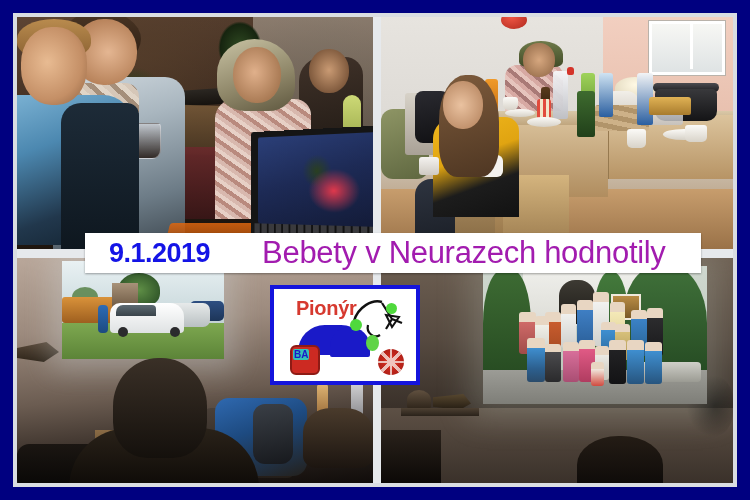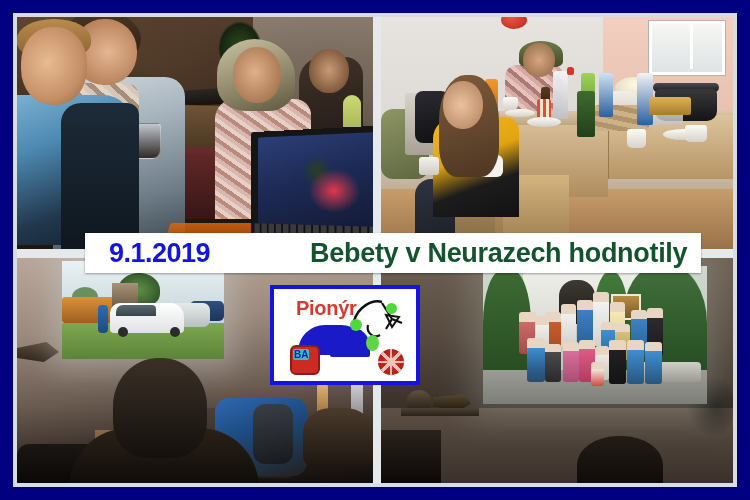--- a/index.html
+++ b/index.html
@@ -240,24 +240,24 @@
   .br-head-sil{position:absolute;left:196px;top:178px;width:86px;height:60px;border-radius:48% 48% 20% 20%;
     background:linear-gradient(180deg,#241c15,#090706);}
   .br-dark-l{position:absolute;left:0;top:172px;width:60px;height:54px;
     background:linear-gradient(180deg,#2a221b,#0b0806);}
   .br-shadow-r{position:absolute;right:0;top:118px;width:46px;height:60px;border-radius:40%;
     background:radial-gradient(ellipse at 60% 50%,rgba(0,0,0,.55),rgba(0,0,0,0) 72%);}
 
   
   #banner{position:absolute;left:85px;top:233px;width:616px;height:40px;
     background:#ffffff;box-shadow:0 1px 2px rgba(0,0,0,.35);
-    display:flex;align-items:center;z-index:40;gap:48px;}
+    display:flex;align-items:center;z-index:40;}
   #banner .date{color:#1414e6;font-weight:bold;font-size:27px;letter-spacing:-.5px;
     margin-left:24px;white-space:nowrap;}
-  #banner .title{color:#14532d;font-weight:bold;font-size:27px;letter-spacing:-.3px;
+  #banner .title{color:#a21caf;font-weight:normal;font-size:31px;letter-spacing:-.3px;
     margin-left:52px;white-space:nowrap;}
 
   
   #logo-box{position:absolute;left:270px;top:285px;width:150px;height:100px;
     background:#ffffff;border:4px solid #1414dc;box-sizing:border-box;z-index:45;}
   #logo-inner{position:absolute;inset:0;overflow:hidden;}
   .lg-pionyr{position:absolute;left:22px;top:8px;color:#d6392f;font-weight:bold;font-size:20px;
     letter-spacing:-.3px;}
   .lg-neurazy{position:absolute;left:32px;top:70px;color:#1a1ad2;font-weight:bold;font-size:21px;
     letter-spacing:-.3px;}

